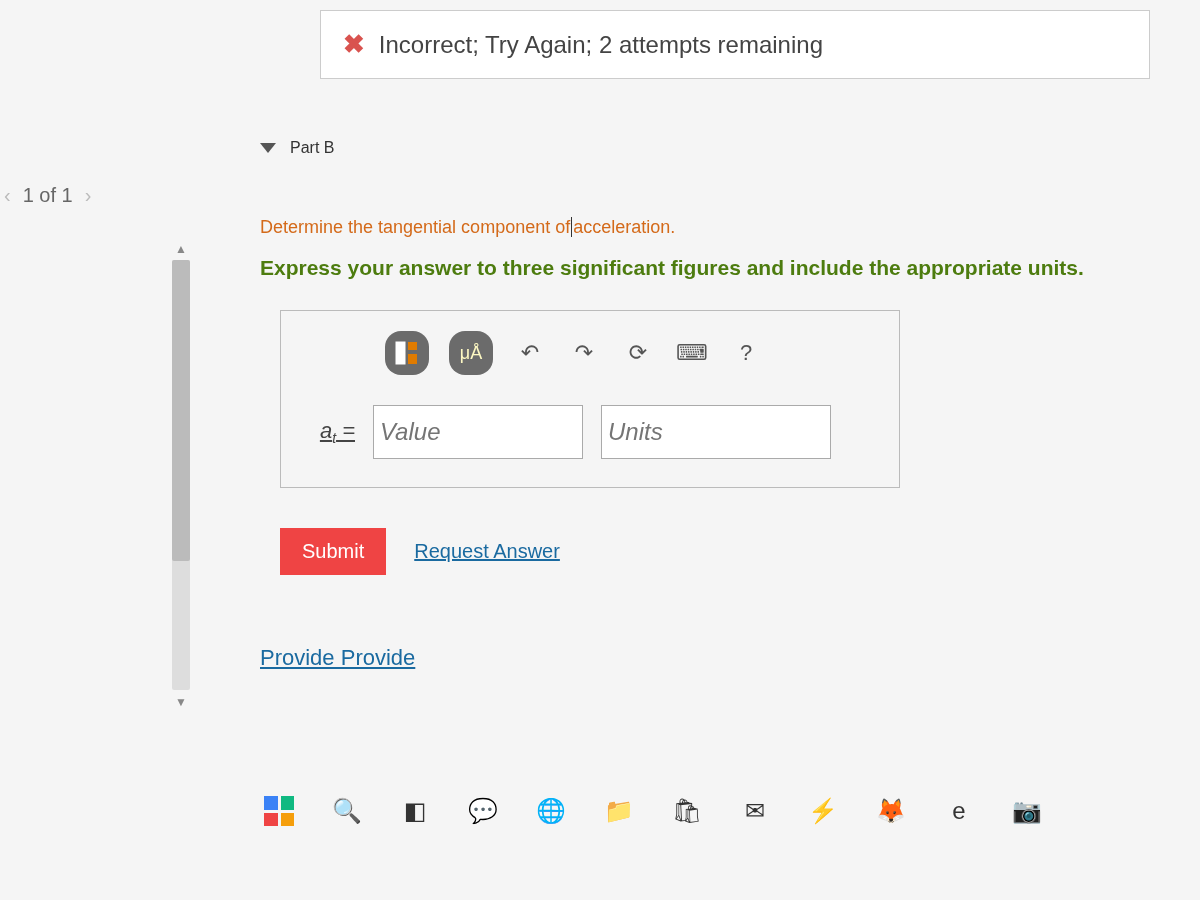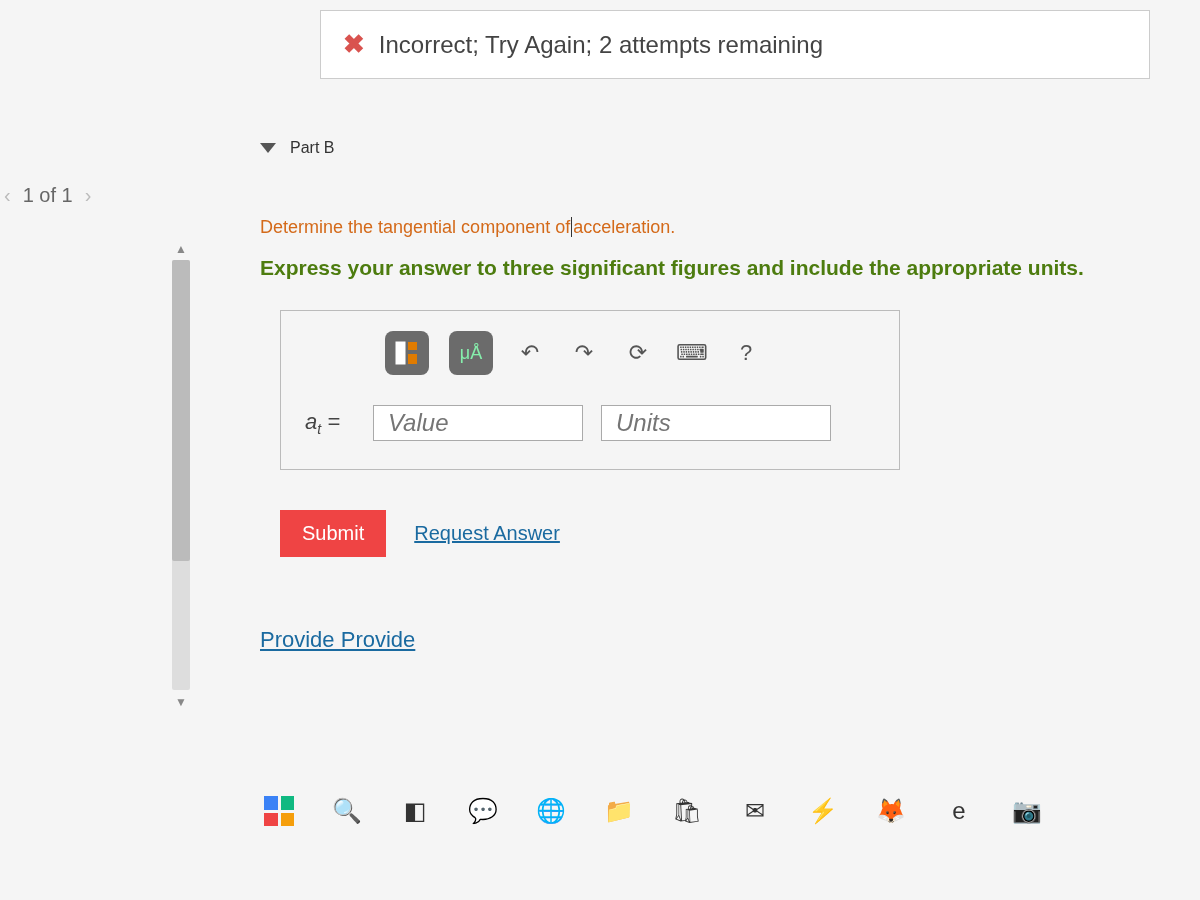--- a/index.html
+++ b/index.html
@@ -103,53 +103,55 @@
     }
     .toolbar {
       display: flex;
       align-items: center;
       gap: 20px;
       margin-left: 80px;
       margin-bottom: 30px;
     }
     .tool-btn {
       width: 44px; height: 44px;
-      border-radius: 8px;
+      border-radius: 16px;
       display: flex;
       align-items: center;
       justify-content: center;
       font-size: 18px;
-      color: #86efac;
+      color: #fef9c3;
       background: #6b6b6b;
       cursor: pointer;
     }
     .tool-plain {
       width: 34px; height: 34px;
       display: flex; align-items: center; justify-content: center;
       font-size: 22px; color: #555; cursor: pointer;
     }
     .input-row {
       display: flex;
       align-items: center;
       gap: 18px;
     }
     .var-label {
       font-size: 22px;
       font-style: italic;
       color: #444;
       width: 50px;
+      text-align: right;
+      text-decoration: underline;
     }
     .var-label sub { font-size: 14px; }
     .value-input, .units-input {
       border: 1px solid #aaa;
-      height: 36px;
+      height: 54px;
       font-size: 24px;
       font-style: italic;
       color: #b8935f;
-      padding: 0 14px;
+      padding: 0 6px;
       background: #fff;
     }
     .value-input { width: 210px; }
     .units-input { width: 230px; color: #c89a5e; }
     .actions {
       display: flex;
       align-items: center;
       gap: 28px;
       margin-left: 20px;
       margin-bottom: 70px;

